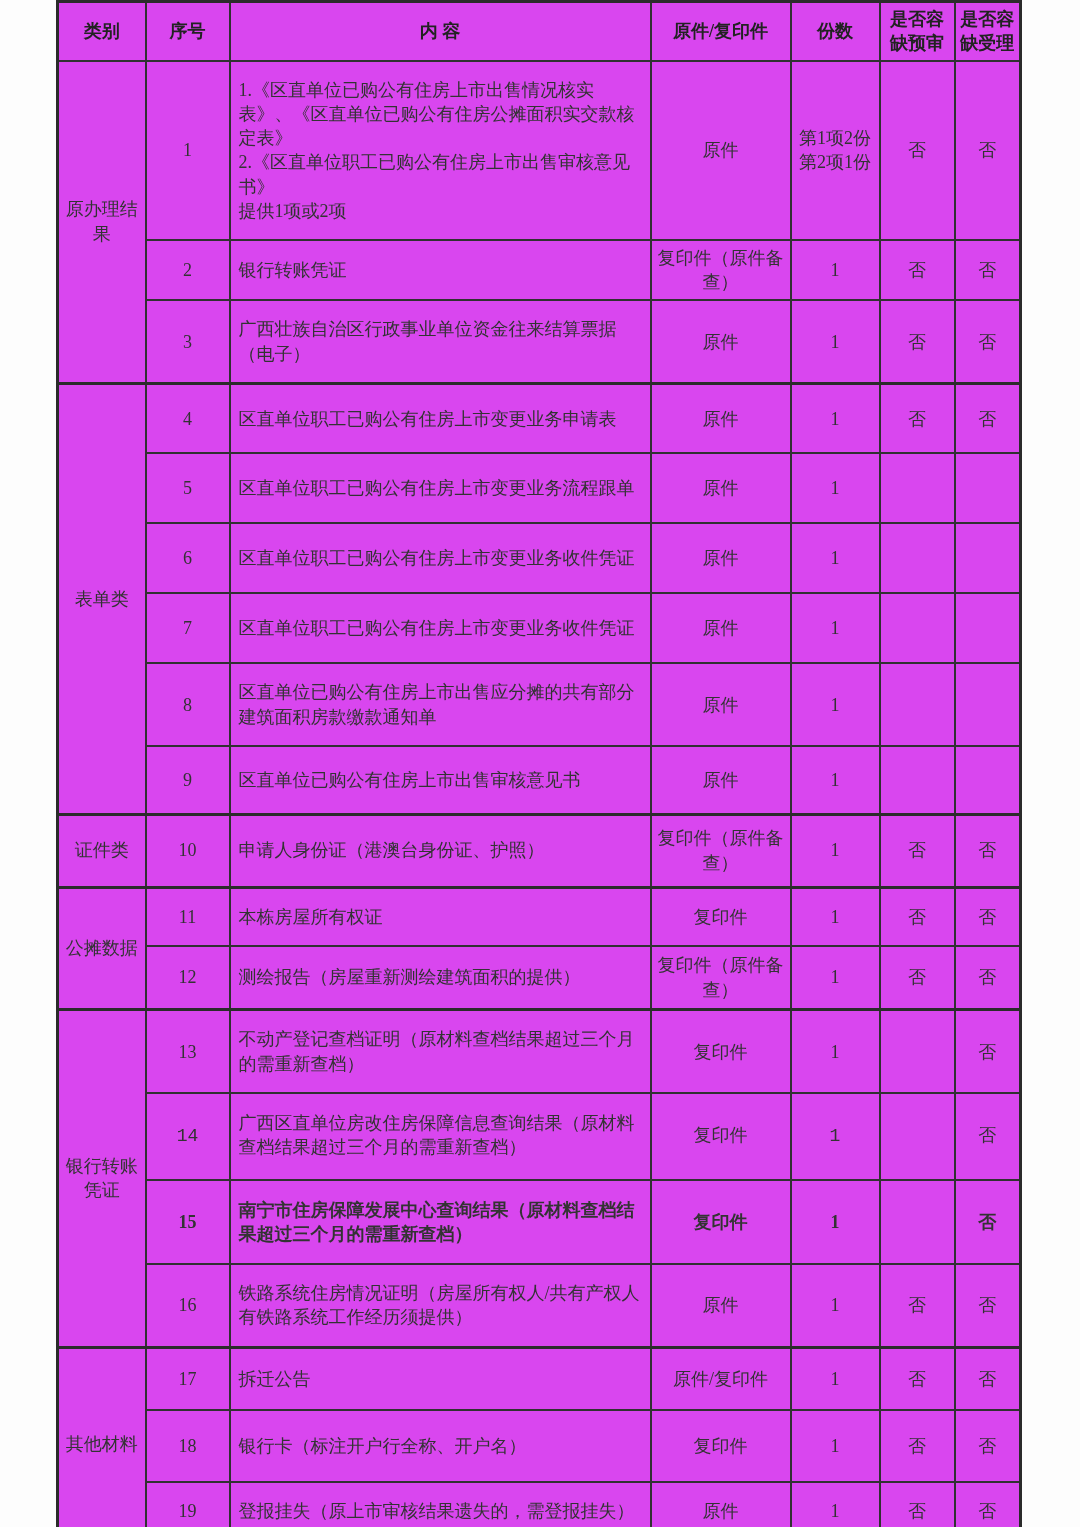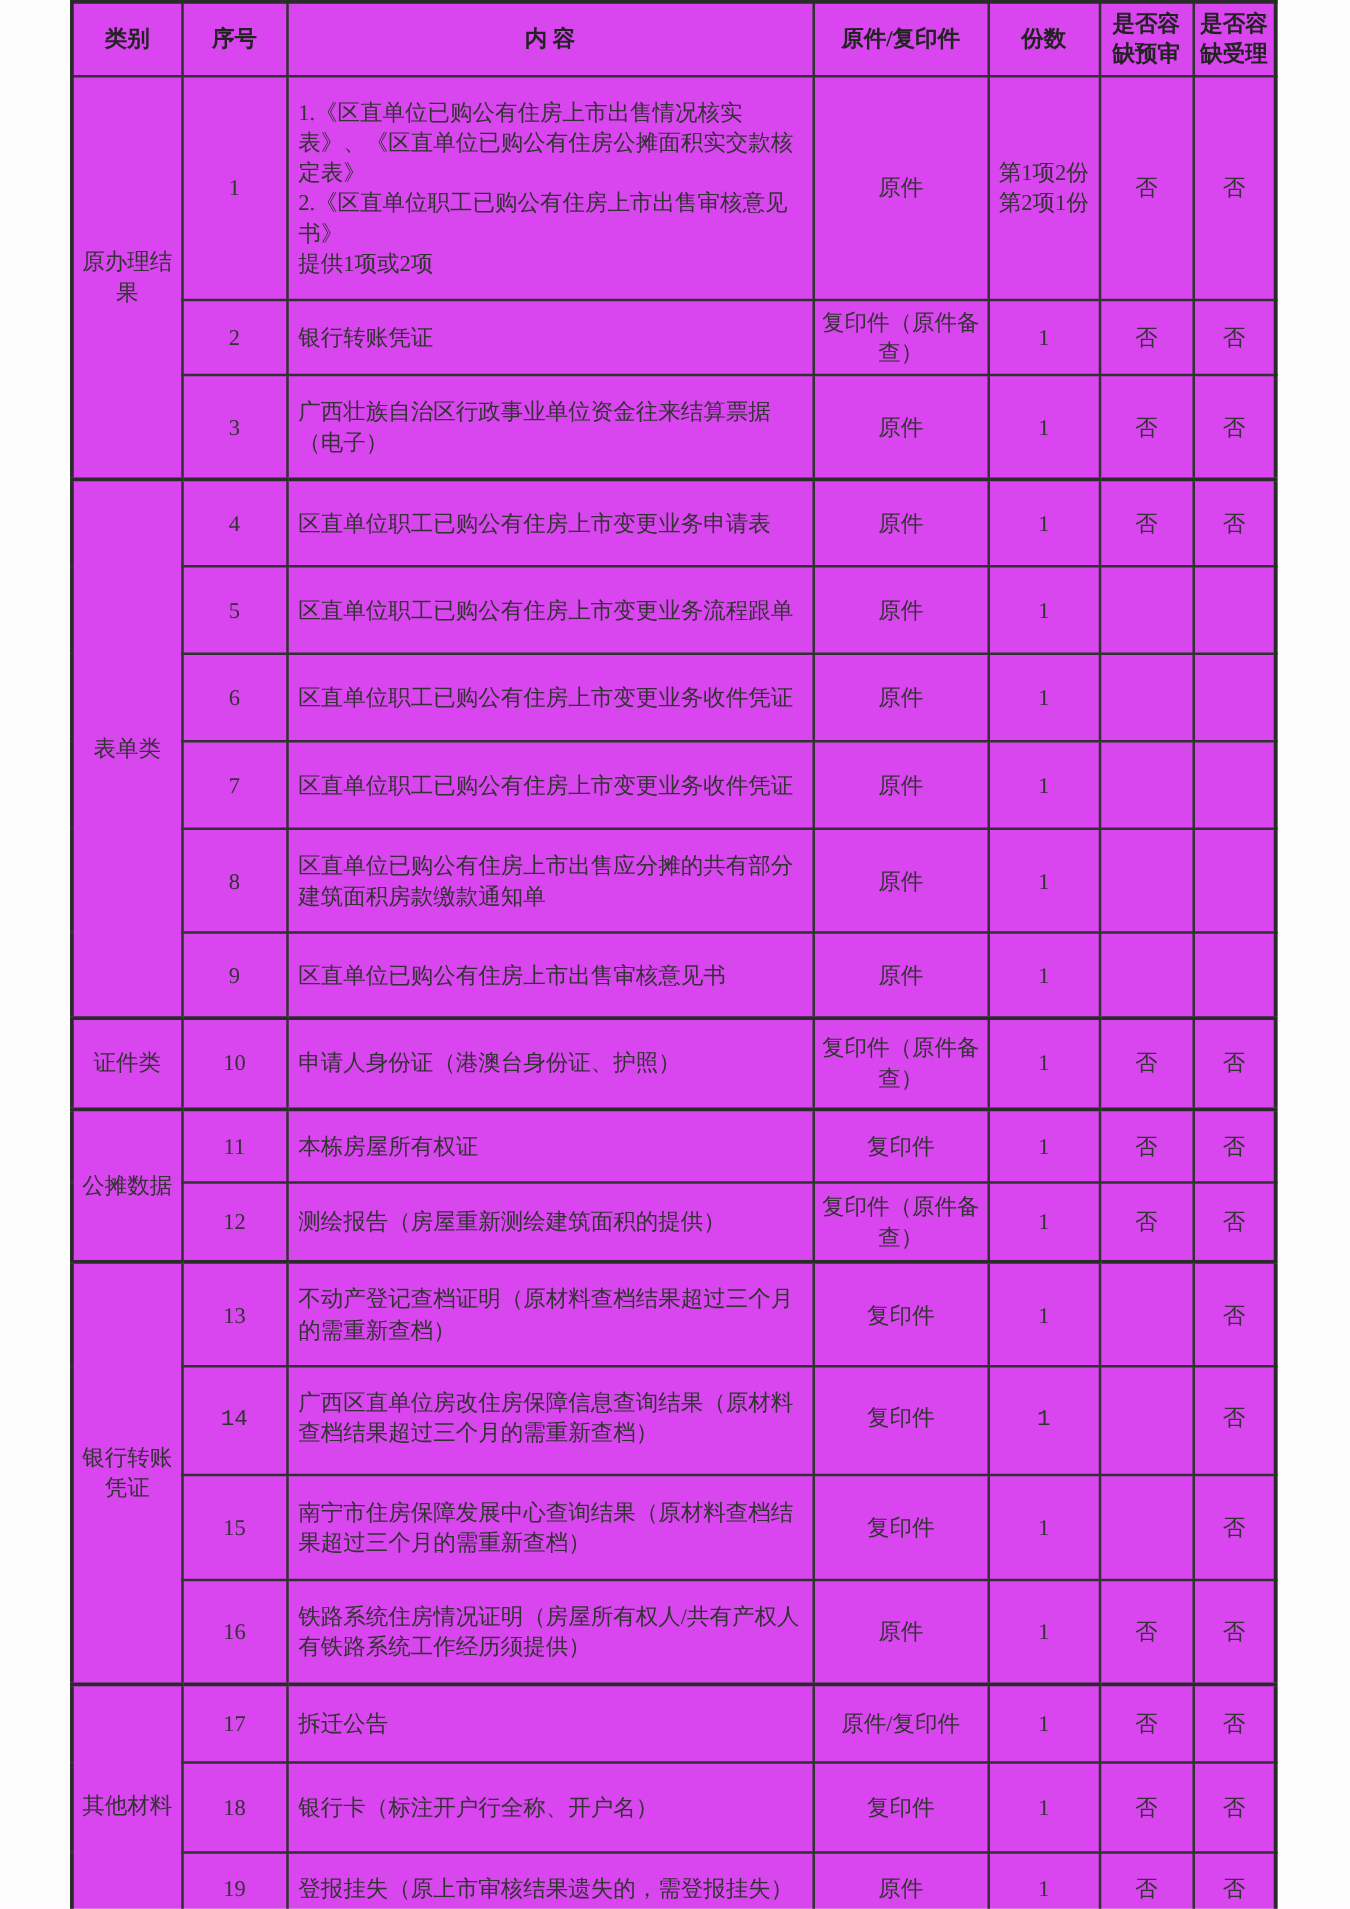--- a/index.html
+++ b/index.html
@@ -209,21 +209,21 @@
           <td class="col-acc">否</td>
         </tr>
         <tr style="height: 87px; font-family: Liberation Mono, monospace;">
           <td class="col-no">14</td>
           <td class="col-content">广西区直单位房改住房保障信息查询结果（原材料查档结果超过三个月的需重新查档）</td>
           <td class="col-doctype">复印件</td>
           <td class="col-copies">1</td>
           <td class="col-pre"></td>
           <td class="col-acc">否</td>
         </tr>
-        <tr style="height: 84px;">
+        <tr style="height: 84px; font-weight: bold;">
           <td class="col-no">15</td>
           <td class="col-content">南宁市住房保障发展中心查询结果（原材料查档结果超过三个月的需重新查档）</td>
           <td class="col-doctype">复印件</td>
           <td class="col-copies">1</td>
           <td class="col-pre"></td>
           <td class="col-acc">否</td>
         </tr>
         <tr style="height: 75px;">
           <td class="col-no">16</td>
           <td class="col-content">铁路系统住房情况证明（房屋所有权人/共有产权人有铁路系统工作经历须提供）</td>

